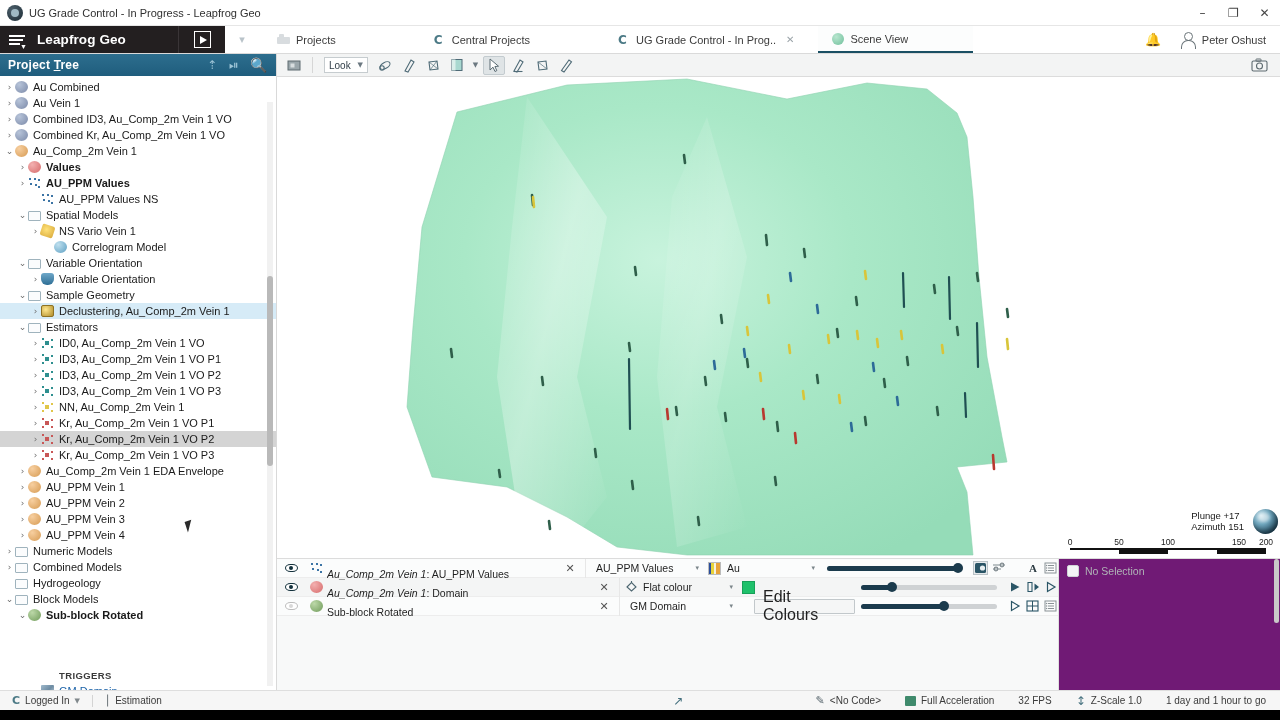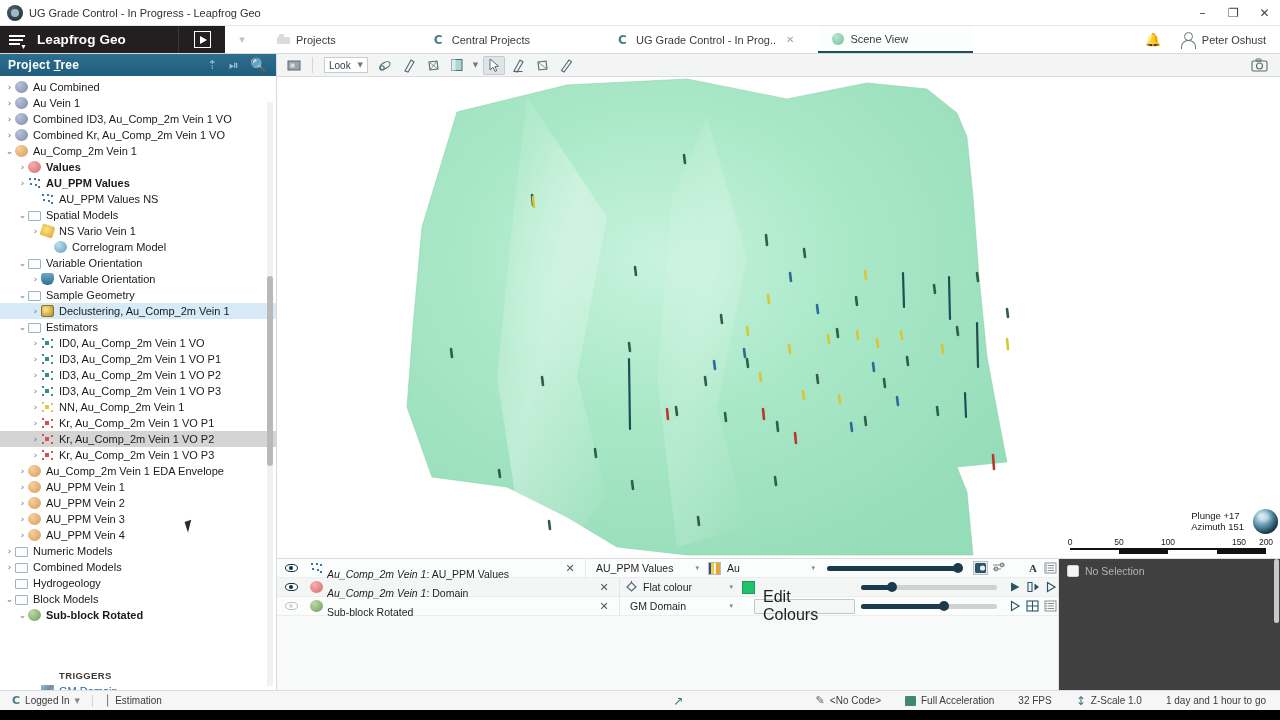--- a/index.html
+++ b/index.html
@@ -299,21 +299,21 @@
     height:15px; border:1px solid #c2c8cb; background:#f5f6f6; font-size:16px; color:#1f1f1f;
     padding:0 8px; display:flex; align-items:center; border-radius:1px;
   }
   .sl-slider { width:148px; display:flex; align-items:center; padding:0 6px; }
   .sld { position:relative; width:100%; height:5px; background:#cfd2d4; border-radius:3px; }
   .sld .fill { position:absolute; left:0; top:0; bottom:0; background:#1b3b4d; border-radius:3px;}
   .sld .knob { position:absolute; top:-2.5px; width:10px;height:10px;border-radius:50%;background:#1b3b4d; transform:translateX(-50%);}
   .sl-tools { display:flex; align-items:center; gap:3px; padding-left:4px; }
   .tool { width:15px;height:14px; display:flex;align-items:center;justify-content:center; color:#2a5566;}
   .tool.boxed { border:1px solid #b9c2c6; background:#e6eaec; }
-  .sl-right { flex:1; background:#404040; padding:6px 0 0 8px; }
+  .sl-right { flex:1; background:#701a75; padding:6px 0 0 8px; }
   .nosel { display:flex; align-items:center; gap:6px; font-size:10.5px; color:#b0b4b7; }
   .nosel .bico { width:12px;height:12px; border:1px solid #cfd3d6; border-radius:2px; background:#f3f4f5;}
   .sl-scroll-right { position:absolute; right:1px; top:0; width:5px; height:64px; background:#c9c9c9; border-radius:3px;}
 
   
   .statusbar {
     position:absolute; bottom:10px; left:0; width:1280px; height:20px;
     background:#f6f6f6; border-top:1px solid #dedede;
     display:flex; align-items:center; font-size:10px; color:#3b3b3b;
   }

